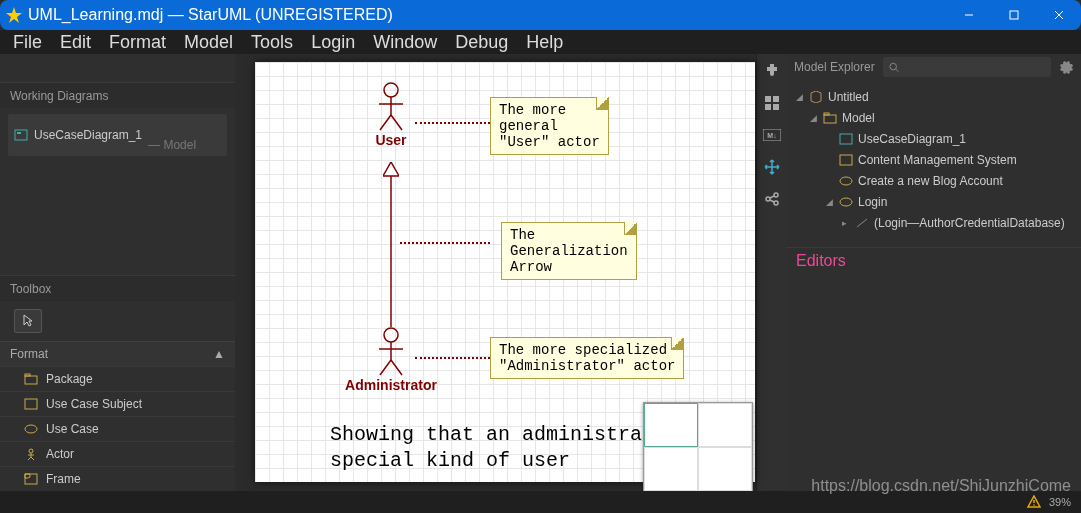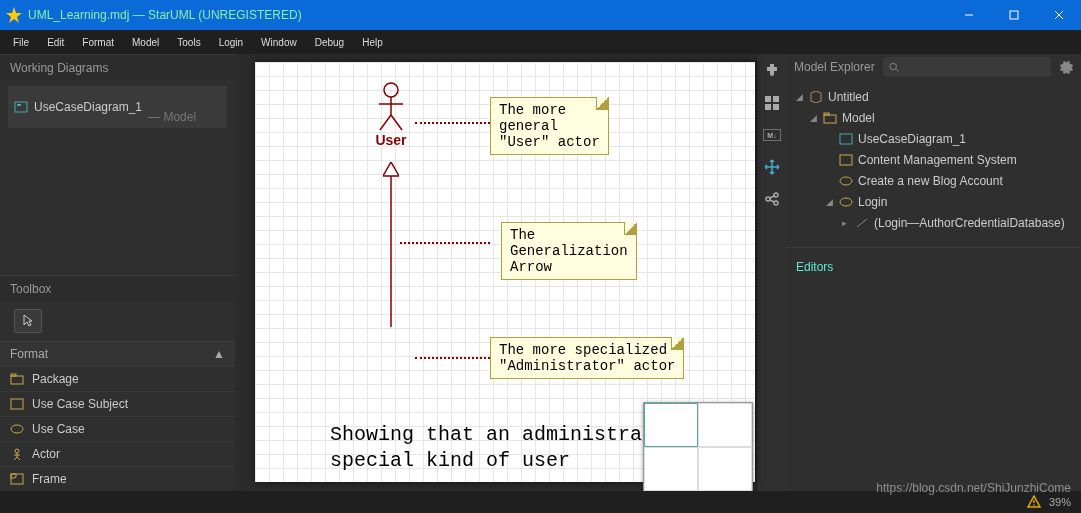--- a/index.html
+++ b/index.html
@@ -1,37 +1,37 @@
 <!DOCTYPE html>
 <html><head>
 <meta charset="utf-8">
 <style>
 * { margin: 0; padding: 0; box-sizing: border-box; font-family: "Segoe UI", Arial, sans-serif; }
 body { width: 1081px; height: 513px; background: #2b2b2b; overflow: hidden; position: relative; }
 
-.titlebar { height: 30px; background: #0a6bd8; display: flex; align-items: center; color: #86efac; font-size: 12px; }
+.titlebar { height: 30px; background: #0a6bd8; display: flex; align-items: center; color: #ffffff; font-size: 16px; border-radius: 8px; }
 .titlebar .app-icon { width: 16px; height: 16px; margin: 0 6px; }
 .titlebar .title-text { flex: 1; }
 .win-btn { width: 45px; height: 30px; display: flex; align-items: center; justify-content: center; color: #fff; }
 
-.menubar { height: 24px; background: #1f1f1f; display: flex; align-items: center; padding: 0 4px; font-size: 10px; color: #ddd; }
+.menubar { height: 24px; background: #1f1f1f; display: flex; align-items: center; padding: 0 4px; font-size: 18px; color: #ddd; }
 .menubar .menu-item { padding: 3px 9px; cursor: default; }
 
 .workspace { display: flex; height: calc(100% - 54px - 22px); background: #2f2f2f; }
 
 .left-col { width: 235px; display: flex; flex-direction: column; background: #2f2f2f; }
-.panel-header { height: 26px; display: flex; align-items: center; padding: 0 10px; font-size: 12px; color: #999; background: #2c2c2c; border-top: 1px solid #3a3a3a; justify-content: space-between; }
+.panel-header { height: 26px; display: flex; align-items: center; padding: 0 10px; font-size: 12px; color: #999; background: #2c2c2c; border-top: 1px solid #3a3a3a; justify-content: space-between; margin-top: 28px; }
 .working-diagrams-body { flex: 0 0 auto; padding: 6px 8px 40px 8px; }
 .wd-item { display: flex; align-items: center; gap: 6px; background: #3a3a3a; padding: 4px 6px; font-size: 12px; color: #ccc; border-radius: 2px; }
 .wd-item .sub { color: #777; margin-top: 20px; }
 .toolbox-header { margin-top: auto; }
 .toolbox-body { padding: 8px; }
 .cursor-btn { width: 28px; height: 24px; background: #3a3a3a; border: 1px solid #555; border-radius: 2px; display: flex; align-items: center; justify-content: center; color: #ccc; margin-left: 6px; }
 .usecase-cat { height: 25px; display: flex; align-items: center; justify-content: space-between; padding: 0 10px; font-size: 12px; color: #aaa; background: #343434; border-top: 1px solid #3f3f3f; }
-.tool-item { height: 25px; display: flex; align-items: center; gap: 8px; padding: 0 10px; font-size: 12px; color: #ccc; border-top: 1px solid #383838; }
+.tool-item { height: 25px; display: flex; align-items: center; gap: 8px; padding: 0 24px; font-size: 12px; color: #ccc; border-top: 1px solid #383838; }
 .tool-icon { width: 14px; height: 12px; flex-shrink: 0; }
 
 .canvas-wrap { flex: 1; background: #2b2b2b; padding: 10px; position: relative; }
 .canvas { position: absolute; left: 20px; top: 8px; width: 500px; height: 420px; background: #fff; box-shadow: 0 0 8px rgba(0,0,0,0.6);
   background-image: linear-gradient(#e6e6e6 1px, transparent 1px), linear-gradient(90deg, #e6e6e6 1px, transparent 1px);
   background-size: 14px 14px; }
 .actor { position: absolute; text-align: center; font-family: "Courier New", monospace; font-weight: bold; font-size: 14px; color: #800000; }
 .actor svg { display: block; margin: 0 auto; }
 .gen-arrow { position: absolute; }
 .note { position: absolute; background: #ffffe0; border: 1px solid #b0a040; font-family: "Courier New", monospace; font-size: 14px; color: #000; padding: 4px 8px; }
@@ -52,24 +52,24 @@
 .search-box input { background: transparent; border: none; outline: none; color: #ccc; width: 100%; font-size: 11px; }
 .tree { padding: 6px 4px; font-size: 12px; color: #ccc; }
 .tree-row { display: flex; align-items: center; gap: 5px; height: 21px; padding-left: 6px; }
 .tree-row .tri { width: 8px; color: #888; font-size: 9px; }
 .tree-row .ico { width: 14px; height: 12px; flex-shrink: 0; }
 .indent-1 { padding-left: 20px; }
 .indent-2 { padding-left: 36px; }
 .indent-3 { padding-left: 52px; }
 
 .editors-panel { border-top: 1px solid #3a3a3a; margin-top: 8px; }
-.editors-header { height: 26px; display: flex; align-items: flex-end; padding: 0 10px; font-size: 12px; color: #5eead4; }
+.editors-header { height: 26px; display: flex; align-items: center; padding: 0 10px; font-size: 16px; color: #ec4899; }
 
 .statusbar { position: absolute; bottom: 0; left: 0; right: 0; height: 22px; background: #1f1f1f; display: flex; align-items: center; justify-content: flex-end; padding: 0 10px; font-size: 11px; color: #aaa; gap: 8px; }
-.watermark { position: absolute; right: 10px; bottom: 18px; color: rgba(220,220,220,0.55); font-size: 12px; pointer-events: none; }
+.watermark { position: absolute; right: 10px; bottom: 18px; color: rgba(220,220,220,0.55); font-size: 16px; pointer-events: none; }
 </style>
 </head>
 <body>
 
 <div class="titlebar">
   <svg class="app-icon" viewBox="0 0 16 16">
       <polygon points="8,0 10,6 16,6 11,10 13,16 8,12 3,16 5,10 0,6 6,6" fill="#ffcc00"></polygon>
     </svg>
   <span class="title-text">UML_Learning.mdj — StarUML (UNREGISTERED)</span>
   <div class="win-btn">
@@ -185,20 +185,30 @@
             <line x1="15" y1="33" x2="26" y2="48" stroke="#800000" stroke-width="1.5"></line>
           </svg>
         <div>User</div>
       </div>
 
       <svg class="gen-arrow" style="left:128px; top:100px;" width="16" height="165">
         <polygon points="8,0 0,14 16,14" fill="#fff" stroke="#800000" stroke-width="1.5"></polygon>
         <line x1="8" y1="14" x2="8" y2="165" stroke="#800000" stroke-width="1.5"></line>
       </svg>
 
+      <div class="actor" style="left:76px; top:265px; width:120px;">
+        <svg width="30" height="50" viewBox="0 0 30 50">
+            <circle cx="15" cy="8" r="7" fill="none" stroke="#800000" stroke-width="1.5"></circle>
+            <line x1="15" y1="15" x2="15" y2="33" stroke="#800000" stroke-width="1.5"></line>
+            <line x1="3" y1="22" x2="27" y2="22" stroke="#800000" stroke-width="1.5"></line>
+            <line x1="15" y1="33" x2="4" y2="48" stroke="#800000" stroke-width="1.5"></line>
+            <line x1="15" y1="33" x2="26" y2="48" stroke="#800000" stroke-width="1.5"></line>
+          </svg>
+        <div>Administrator</div>
+      </div>
 
       <div class="note-link" style="left:160px; top:60px; width:75px;"></div>
       <div class="note" style="left:235px; top:35px; white-space:pre;">The more
 general
 "User" actor</div>
 
       <div class="note-link" style="left:145px; top:180px; width:90px;"></div>
       <div class="note" style="left:246px; top:160px; white-space:pre;">The
 Generalization
 Arrow</div>

